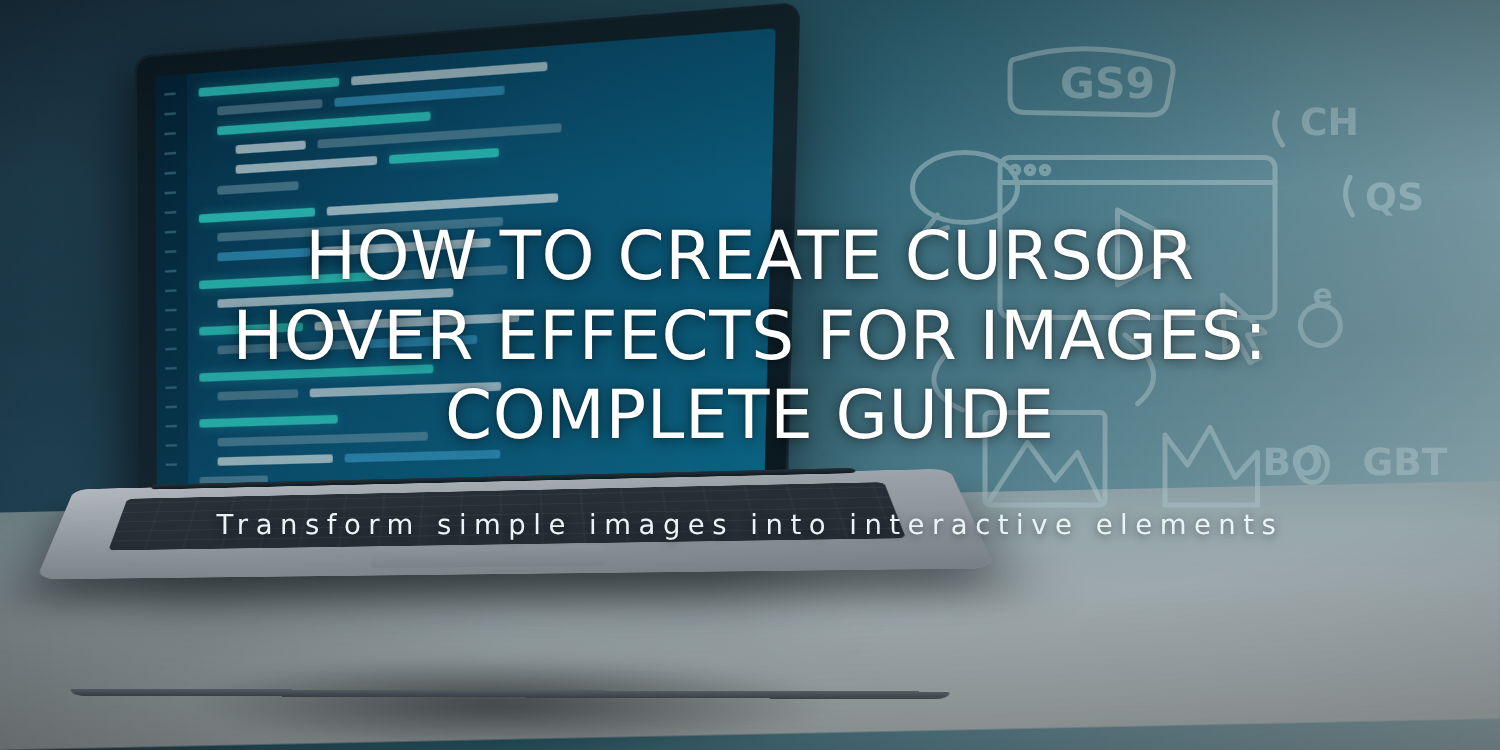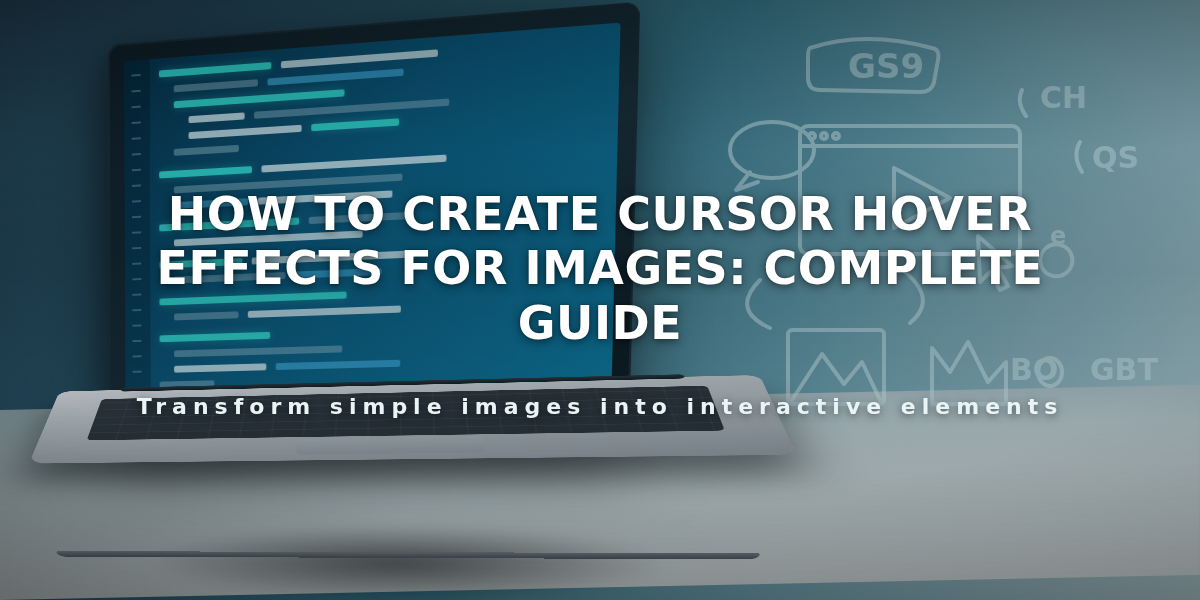--- a/index.html
+++ b/index.html
@@ -158,36 +158,36 @@
   }
   .overlay::before {
     content: "";
     position: absolute; inset: 0;
     background: linear-gradient(to bottom, rgba(10,25,35,.15) 0%, rgba(10,25,35,.28) 45%, rgba(10,25,35,.15) 100%);
     pointer-events: none;
   }
   h1.title {
     position: relative;
     color: #ffffff;
-    font-size: 46px;
+    font-size: 54px;
     line-height: 1.18;
-    font-weight: 700;
+    font-weight: 400;
     letter-spacing: .5px;
     text-shadow: 0 2px 10px rgba(0,0,0,.55), 0 0 2px rgba(0,0,0,.4);
     text-transform: uppercase;
     max-width: 900px;
     margin-top: 6px;
   }
   p.subtitle {
     position: relative;
     margin-top: 44px;
     color: #e9f4f6;
     font-size: 22px;
     letter-spacing: 6px;
-    font-weight: 700;
+    font-weight: 400;
     text-shadow: 0 2px 8px rgba(0,0,0,.5);
   }
 </style>
 </head>
 <body>
 
 <div class="hero">
 
   <div class="desk"></div>
 

